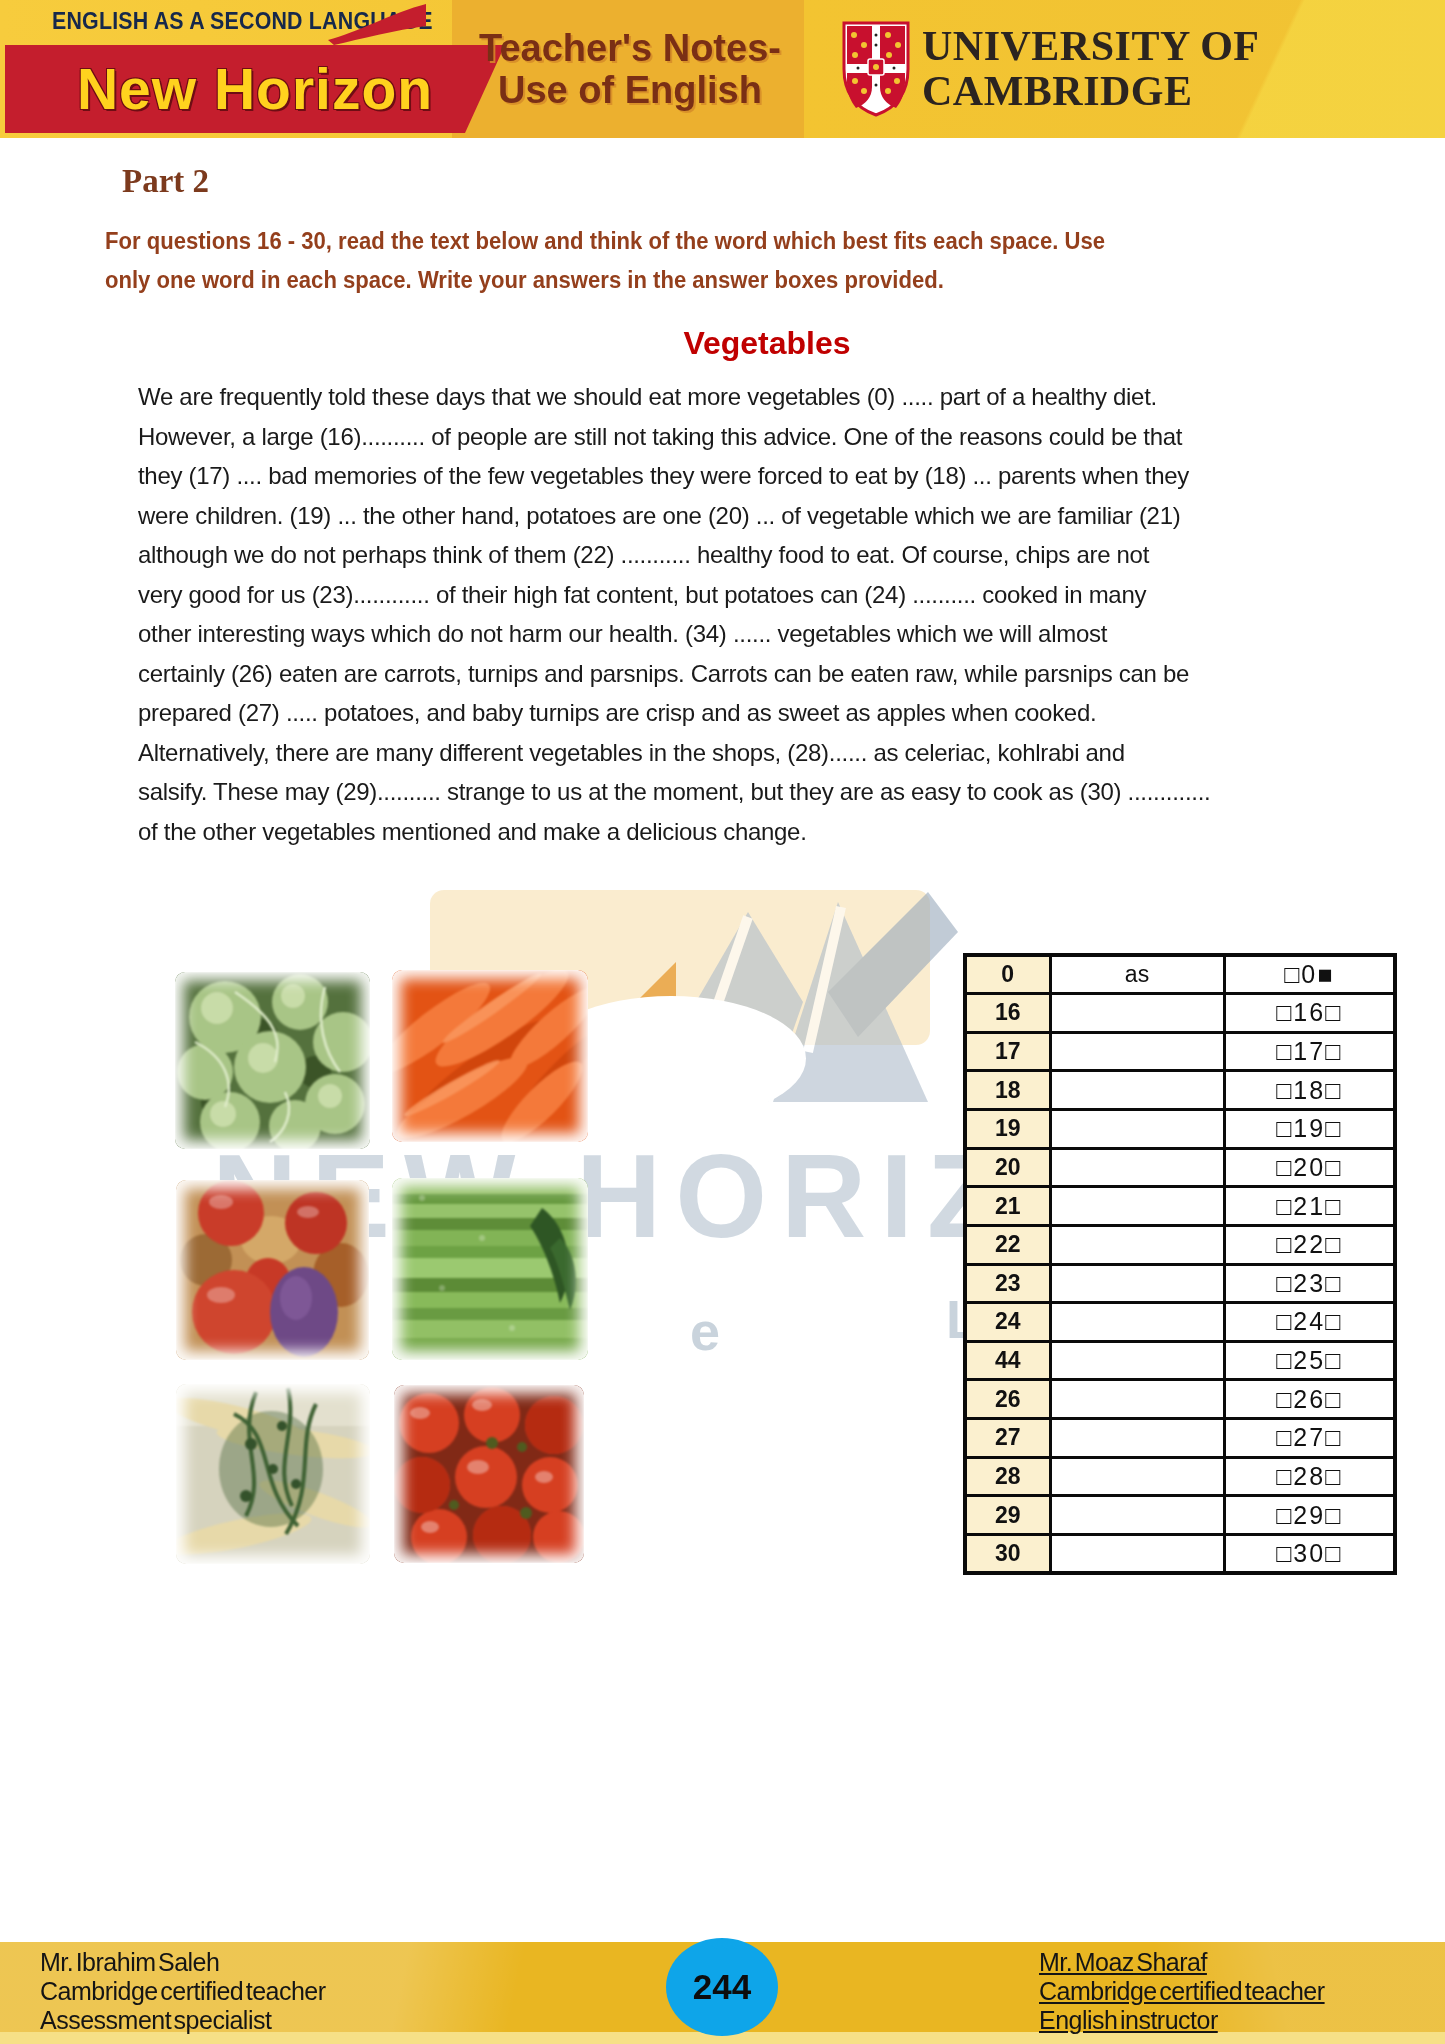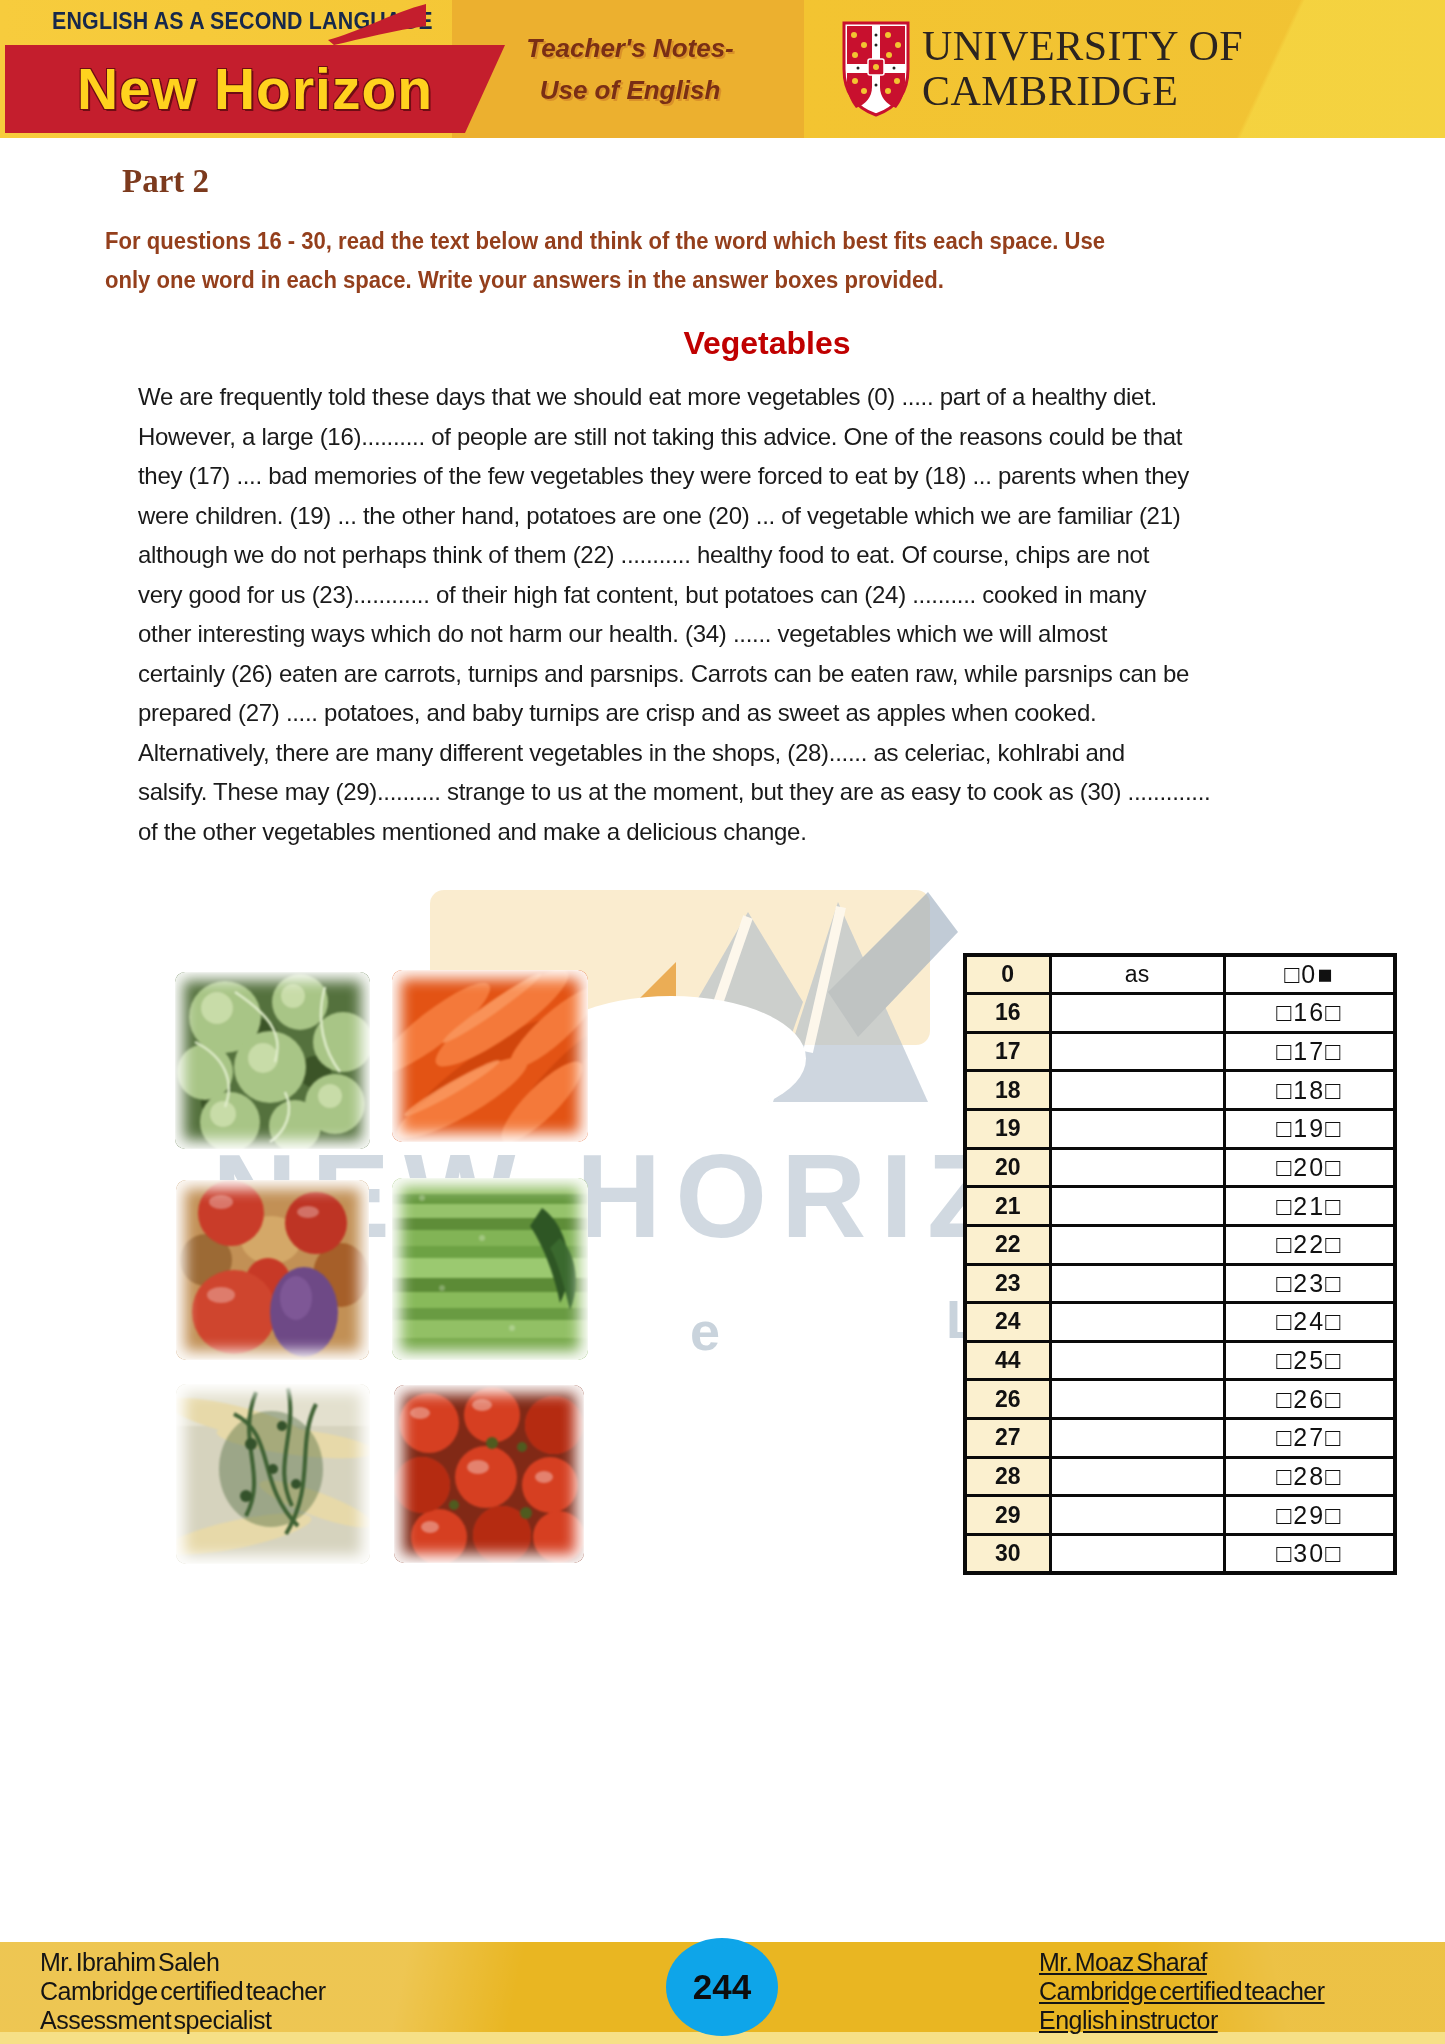--- a/index.html
+++ b/index.html
@@ -14,25 +14,25 @@
     background:linear-gradient(115deg, transparent 55%, rgba(255,255,100,.25) 56%); }
   .esl-label { position:absolute; left:52px; top:8px; font-size:23px; font-weight:bold;
     color:#16284b; letter-spacing:.2px; transform:scaleX(.93); transform-origin:left; white-space:nowrap; }
   .esl-swoosh { position:absolute; left:328px; top:2px; width:100px; height:44px; }
   .brand-band { position:absolute; left:5px; top:45px; width:500px; height:88px; background:#c41e2d;
     clip-path:polygon(0 0, 100% 0, 92% 100%, 0 100%); display:flex; align-items:center; justify-content:center; }
   .brand-text { font-size:57px; font-weight:900; color:#ffd21e; letter-spacing:1px; white-space:nowrap;
     text-shadow:2px 2px 0 #6e0d14, -1px -1px 0 #6e0d14, 1px -1px 0 #6e0d14, -1px 1px 0 #6e0d14; transform:scaleY(1.02); }
   .notes-block { position:absolute; left:455px; top:0; width:350px; height:138px; display:flex; flex-direction:column;
     align-items:center; justify-content:center; gap:6px; }
-  .notes-line { color:#7a2f15; font-weight:800; font-size:26px; line-height:36px; white-space:nowrap;
-    text-shadow:2px 2px 0 rgba(214,140,40,.85);font-style:italic; }
+  .notes-line { color:#7a2f15; font-weight:800; font-size:38px; line-height:36px; white-space:nowrap;
+    text-shadow:2px 2px 0 rgba(214,140,40,.85); }
   .cam-logo { position:absolute; left:842px; top:20px; width:68px; height:98px; }
   .cam-text { position:absolute; left:922px; top:24px; font-family:"Liberation Serif", serif;
-    font-size:42px; line-height:45px; color:#2b2420; font-weight:400; letter-spacing:.5px; white-space:nowrap; }
+    font-size:42px; line-height:45px; color:#2b2420; font-weight:700; letter-spacing:.5px; white-space:nowrap; }
 
   
   .part-title { position:absolute; left:122px; top:163px; font-family:"Liberation Serif", serif;
     font-weight:bold; font-size:33px; color:#7c3a1d; }
   .instructions { position:absolute; left:105px; top:222px; color:#943f1c; font-weight:bold;
     font-size:23px; transform:scaleX(.96); transform-origin:left; }
   .instructions div { white-space:nowrap; line-height:38.5px; }
   .passage-title { position:absolute; left:120px; top:325px; width:1294px; text-align:center;
     color:#c00000; font-weight:bold; font-size:32px; }
   .passage { position:absolute; left:122px; top:377px; color:#1a1a1a; font-size:24px; letter-spacing:-.3px; }

